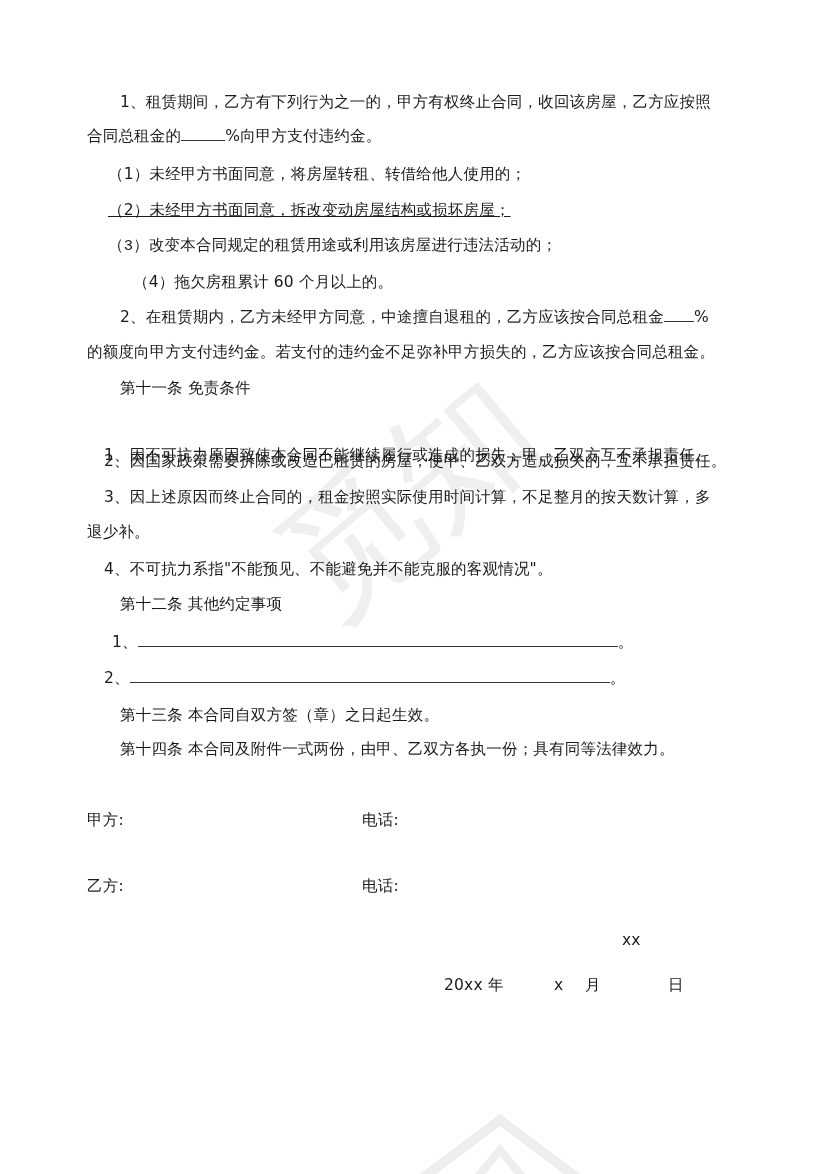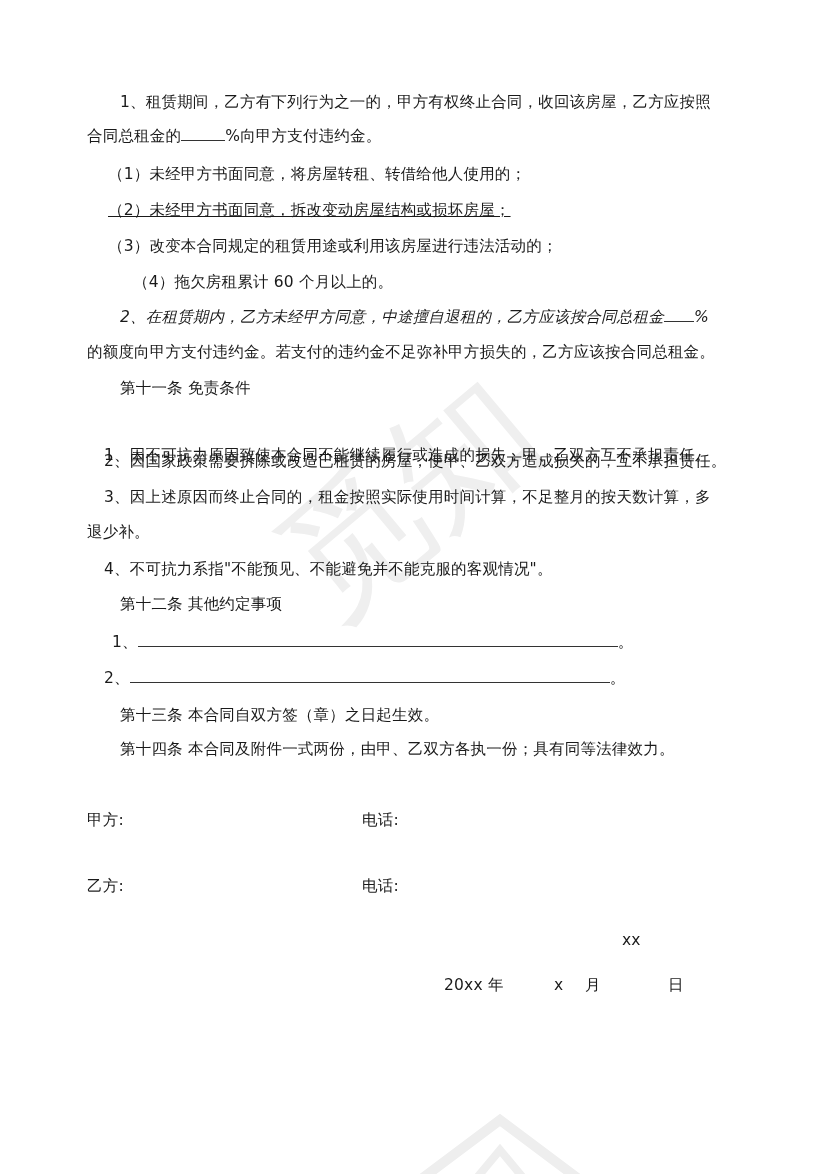--- a/index.html
+++ b/index.html
@@ -23,24 +23,24 @@
 </svg>
 
 <div class="line" style="left:120px;top:92px;">1、租赁期间，乙方有下列行为之一的，甲方有权终止合同，收回该房屋，乙方应按照</div>
 
 <div class="line" style="left:87px;top:126px;">
   <span>合同总租金的</span><span class="blank" style="width:44px;"></span><span>%向甲方支付违约金。</span>
 </div>
 
 <div class="line" style="left:108px;top:164px;">（1）未经甲方书面同意，将房屋转租、转借给他人使用的；</div>
 <div class="line" style="left:108px;top:200px;text-decoration:underline;">（2）未经甲方书面同意，拆改变动房屋结构或损坏房屋；</div>
-<div class="line" style="left:108px;top:236px;">（3）改变本合同规定的租赁用途或利用该房屋进行违法活动的；</div>
+<div class="line" style="left:108px;top:236px;font-family:Liberation Mono, monospace;">（3）改变本合同规定的租赁用途或利用该房屋进行违法活动的；</div>
 <div class="line" style="left:108px;top:272px;margin-left:25px;">（4）拖欠房租累计 60 个月以上的。</div>
 
-<div class="line" style="left:120px;top:307px;font-style:italic;">
+<div class="line" style="left:120px;top:307px;">
   <span>2、在租赁期内，乙方未经甲方同意，中途擅自退租的，乙方应该按合同总租金</span><span class="blank" style="width:30px;"></span><span>%</span>
 </div>
 <div class="line" style="left:87px;top:342px;">的额度向甲方支付违约金。若支付的违约金不足弥补甲方损失的，乙方应该按合同总租金。</div>
 
 <div class="line" style="left:120px;top:378px;">第十一条  免责条件</div>
 <div class="line" style="left:104px;top:415px;margin-top:30px;">1、因不可抗力原因致使本合同不能继续履行或造成的损失，甲、乙双方互不承担责任。</div>
 <div class="line" style="left:104px;top:451px;">2、因国家政策需要拆除或改造已租赁的房屋，使甲、乙双方造成损失的，互不承担责任。</div>
 <div class="line" style="left:104px;top:487px;">3、因上述原因而终止合同的，租金按照实际使用时间计算，不足整月的按天数计算，多</div>
 <div class="line" style="left:87px;top:522px;">退少补。</div>
 <div class="line" style="left:104px;top:559px;">4、不可抗力系指"不能预见、不能避免并不能克服的客观情况"。</div>

